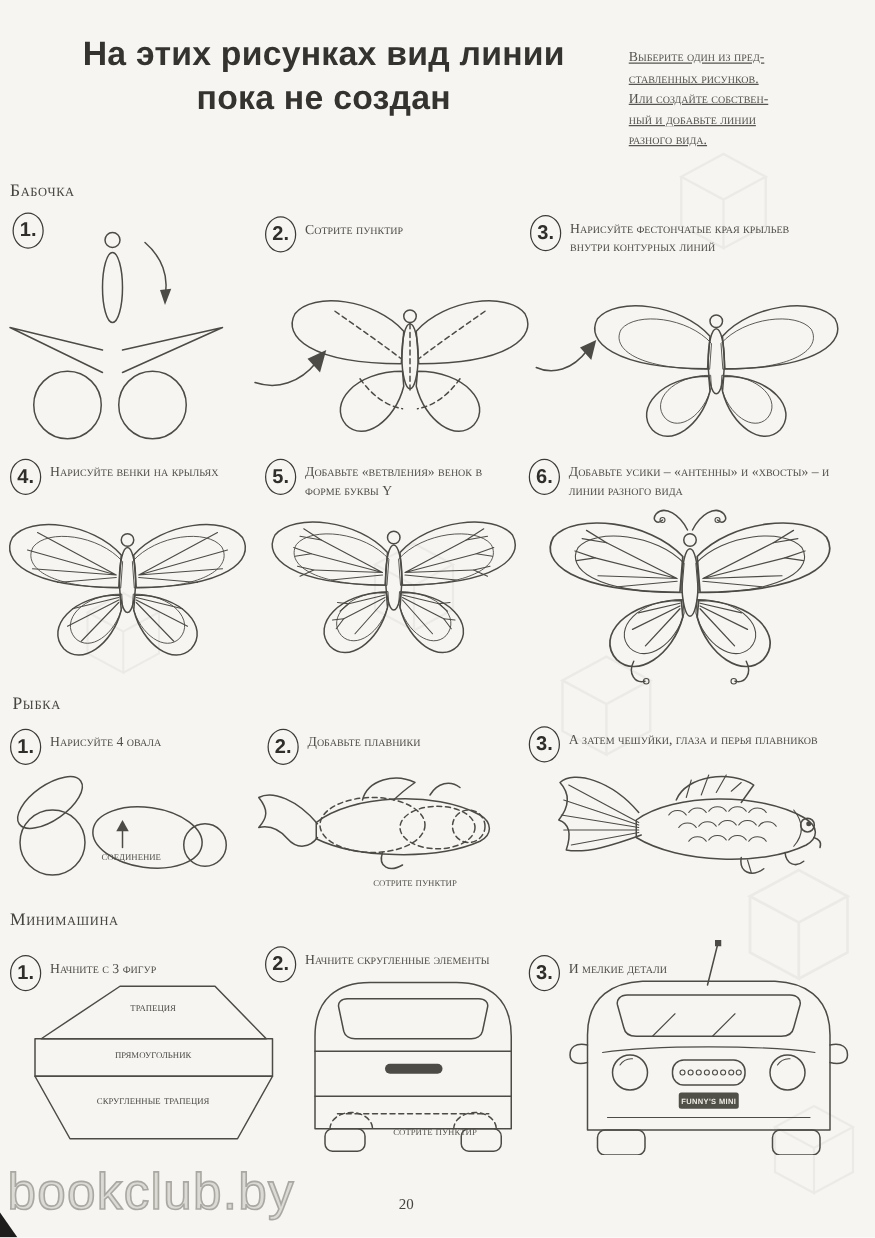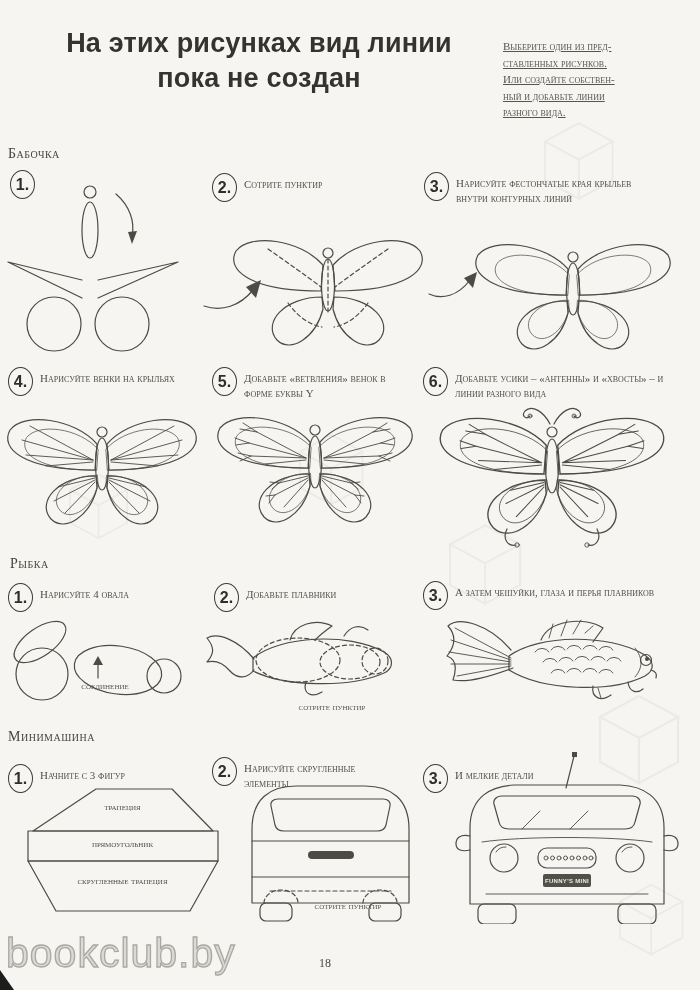--- a/index.html
+++ b/index.html
@@ -265,21 +265,21 @@
   </svg>
 
   <div class="abs sec-title" style="left:8px;top:729px;">Минимашина</div>
 
   <div class="step" style="left:8px;top:764px;">
     <span class="num">1.</span>
     <span class="cap" style="width:130px">Начните с 3 фигур</span>
   </div>
   <div class="step" style="left:212px;top:757px;">
     <span class="num">2.</span>
-    <span class="cap" style="width:155px">Нарисуйте скругленные элементы</span>
+    <span class="cap" style="width:155px">Начните скругленные элементы</span>
   </div>
   <div class="step" style="left:423px;top:764px;">
     <span class="num">3.</span>
     <span class="cap" style="width:140px">И мелкие детали</span>
   </div>
 
   <div class="abs" style="left:20px;top:783px;width:205px;height:132px;">
     <svg class="draw" width="205" height="132" viewBox="0 0 205 132">
       <polygon points="76,6 152,6 193,48 13,48"></polygon>
       <rect x="8" y="48" width="190" height="30"></rect>
@@ -327,16 +327,16 @@
     <circle class="thin" cx="133" cy="106" r="2"></circle>
       <circle class="thin" cx="139" cy="106" r="2"></circle>
     <rect class="f-dark" x="91" y="122" width="48" height="13" rx="2"></rect>
     <text class="plate-text" x="115" y="131">FUNNY'S MINI</text>
     <path class="thin" d="M 34,142 L 196,142"></path>
     <rect x="26" y="152" width="38" height="20" rx="6"></rect>
     <rect x="166" y="152" width="38" height="20" rx="6"></rect>
   </svg>
 
   <div class="abs watermark" style="left:6px;top:930px;">bookclub.by</div>
-  <div class="abs pagenum" style="left:295px;top:956px;width:60px;">18</div>
+  <div class="abs pagenum" style="left:295px;top:956px;width:60px;">20</div>
   <div class="corner"></div>
 
 </div>
 
 </body></html>

